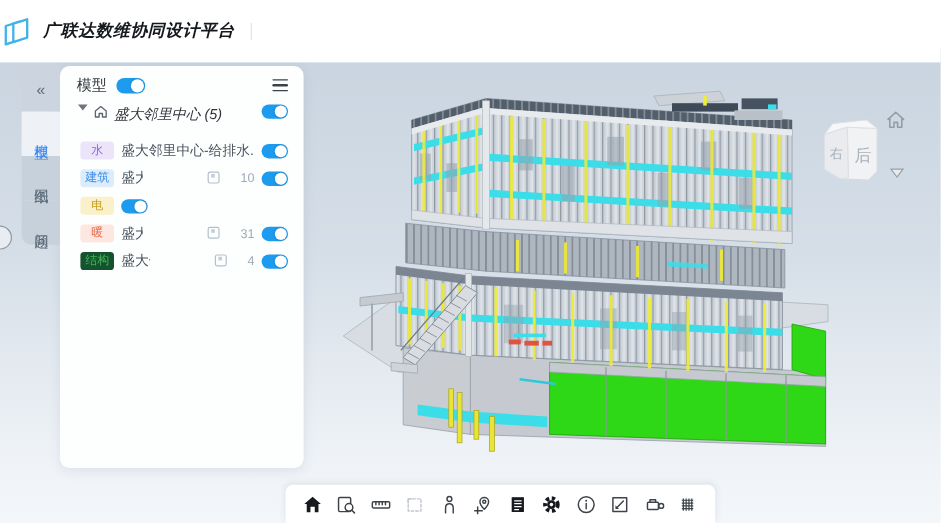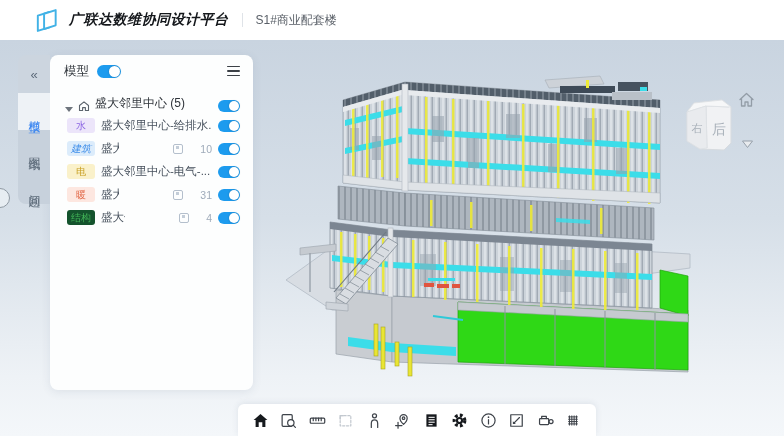--- a/index.html
+++ b/index.html
@@ -1,20 +1,20 @@
 <!DOCTYPE html>
 <html><head>
 <meta charset="utf-8">
 <style>
   html,body{margin:0;padding:0;}
   body{width:784px;height:436px;overflow:hidden;position:relative;background:#fff;
        font-family:"Liberation Sans","DejaVu Sans",sans-serif;-webkit-font-smoothing:antialiased;}
   
-  .app-header{position:absolute;left:0;top:0;width:784px;height:40px;background:#fff;
-              display:flex;align-items:center;padding-left:33px;box-sizing:border-box;z-index:30;}
+  .app-header{position:absolute;left:0;top:0;width:784px;height:52px;background:#fff;
+              display:flex;align-items:center;box-sizing:border-box;z-index:30;}
   .logo{width:27px;height:27px;margin-right:9px;flex:0 0 auto;}
   .app-title{font-size:14px;font-weight:bold;font-style:italic;color:#15181c;letter-spacing:.5px;}
   .hdr-divider{width:1px;height:14px;background:#dfe3e8;margin:0 13px;}
   .project-name{font-size:12px;color:#5a6068;}
   
   .main{position:absolute;left:0;top:40px;width:784px;height:396px;
         background:linear-gradient(180deg,#c9d4e0 0%,#d6dfe8 45%,#eef2f6 85%,#f4f7fa 100%);}
   .viewport-svg{position:absolute;left:0;top:0;width:784px;height:396px;}
   
   .tab-strip{position:absolute;left:18px;top:15px;width:32px;z-index:10;}
@@ -33,30 +33,30 @@
   .panel-title{font-size:12.5px;color:#33383e;margin-right:8px;}
   .flex-sp{flex:1;}
   .menu-icon{width:13px;display:flex;flex-direction:column;gap:3px;cursor:pointer;padding:2px 0;}
   .menu-icon i{display:block;height:1.6px;background:#3c4147;border-radius:1px;}
   .toggle{width:22px;height:12px;border-radius:7px;background:#1d9bee;position:relative;
           flex:0 0 auto;cursor:pointer;}
   .toggle::after{content:"";position:absolute;width:10px;height:10px;border-radius:50%;
                  background:#fff;right:1px;top:1px;box-shadow:0 0 2px rgba(0,0,0,.25);}
   .toggle.lg{width:24px;height:13px;}
   .toggle.lg::after{width:11px;height:11px;}
-  .tree-root{height:25px;display:flex;align-items:flex-end;gap:5px;padding:0 13px 0 15px;cursor:pointer;}
+  .tree-root{height:25px;display:flex;align-items:flex-start;gap:5px;padding:0 13px 0 15px;cursor:pointer;font-style:italic;}
   .caret{width:0;height:0;border-left:4px solid transparent;border-right:4px solid transparent;
          border-top:5px solid #6e757d;flex:0 0 auto;}
   .root-label{font-size:12px;color:#2f343a;flex:1;white-space:nowrap;overflow:hidden;}
   .tree-list{padding-top:2px;}
   .tree-item{height:23px;display:flex;align-items:center;gap:6px;padding:0 13px 0 17px;cursor:pointer;}
   .tag{font-size:10px;line-height:15px;padding:0 4px;border-radius:3px;min-width:20px;
        text-align:center;flex:0 0 auto;}
   .item-label{font-size:11.5px;color:#46505c;flex:1;white-space:nowrap;overflow:hidden;}
-  .count{display:flex;align-items:center;gap:17px;font-size:10.5px;color:#9fabba;flex:0 0 auto;padding-left:48px;}
+  .count{display:flex;align-items:flex-start;gap:17px;font-size:10.5px;color:#9fabba;flex:0 0 auto;padding-left:48px;}
   .count-icon{width:8px;height:8px;border:1px solid #b4bfcc;border-radius:2px;position:relative;}
   .count-icon::after{content:"";position:absolute;left:1.5px;top:1.5px;width:3px;height:3px;background:#c3cdd8;}
   
   .toolbar{position:absolute;left:238px;top:364px;width:358px;height:32px;background:#fff;
            border-radius:6px 6px 0 0;box-shadow:0 -1px 6px rgba(50,70,100,.10);
            display:flex;align-items:center;justify-content:space-between;
            padding:0 11px;box-sizing:border-box;z-index:12;}
   .tool-btn{width:22px;height:24px;display:flex;align-items:center;justify-content:center;
             background:none;border:none;padding:0;cursor:pointer;color:#3e434a;}
   .tool-btn.dark{color:#16191d;}
@@ -71,21 +71,20 @@
 </head>
 <body>
 
 <div class="app-header">
   <svg class="logo" viewBox="0 0 28 28">
     <path d="M5 9 L17 5.2 V21 L5 24.8 Z" fill="#fff" stroke="#41b2e6" stroke-width="2" stroke-linejoin="round"></path>
     <path d="M11.5 7 L23.5 3.2 V19 L11.5 22.8 Z" fill="#fff" stroke="#41b2e6" stroke-width="2" stroke-linejoin="round"></path>
   </svg>
   <span class="app-title">广联达数维协同设计平台</span>
   <span class="hdr-divider"></span>
-  <span class="project-name">S1#商业配套楼</span>
 </div>
 
 <div class="main">
 
   <svg class="viewport-svg" viewBox="0 0 784 396">
     <defs>
       <pattern id="mull" width="7" height="10" patternUnits="userSpaceOnUse">
         <rect width="7" height="10" fill="#ccd3da"></rect>
         <rect x="1" width="2.2" height="10" fill="#dde2e7"></rect>
         <line x1="5.2" y1="0" x2="5.2" y2="10" stroke="#8e98a3" stroke-width="1"></line>
@@ -285,31 +284,30 @@
       <span class="root-label">盛大邻里中心 (5)</span>
       <span class="toggle"></span>
     </div>
     <div class="tree-list">
         <div class="tree-item">
           <span class="tag" style="background: rgb(236, 229, 250); color: rgb(138, 100, 227);">水</span>
           <span class="item-label">盛大邻里中心-给排水...</span>
           <span class="toggle"></span>
         </div>
         <div class="tree-item">
-          <span class="tag" style="background: rgb(220, 236, 251); color: rgb(62, 141, 233); font-style: italic;">建筑</span>
+          <span class="tag" style="background: rgb(220, 236, 251); color: rgb(62, 141, 233);">建筑</span>
           <span class="item-label">盛大邻里中心-建筑-...</span>
           <span class="count">
             <span class="count-icon"></span>
             <span>10</span>
           </span>
           <span class="toggle"></span>
         </div>
         <div class="tree-item">
           <span class="tag" style="background: rgb(250, 241, 202); color: rgb(199, 158, 32);">电</span>
-          <span class="item-label">盛大邻里中心-电气-...</span>
           <span class="toggle"></span>
         </div>
         <div class="tree-item">
           <span class="tag" style="background: rgb(253, 231, 224); color: rgb(226, 106, 73);">暖</span>
           <span class="item-label">盛大邻里中心-暖通-...</span>
           <span class="count">
             <span class="count-icon"></span>
             <span>31</span>
           </span>
           <span class="toggle"></span>

